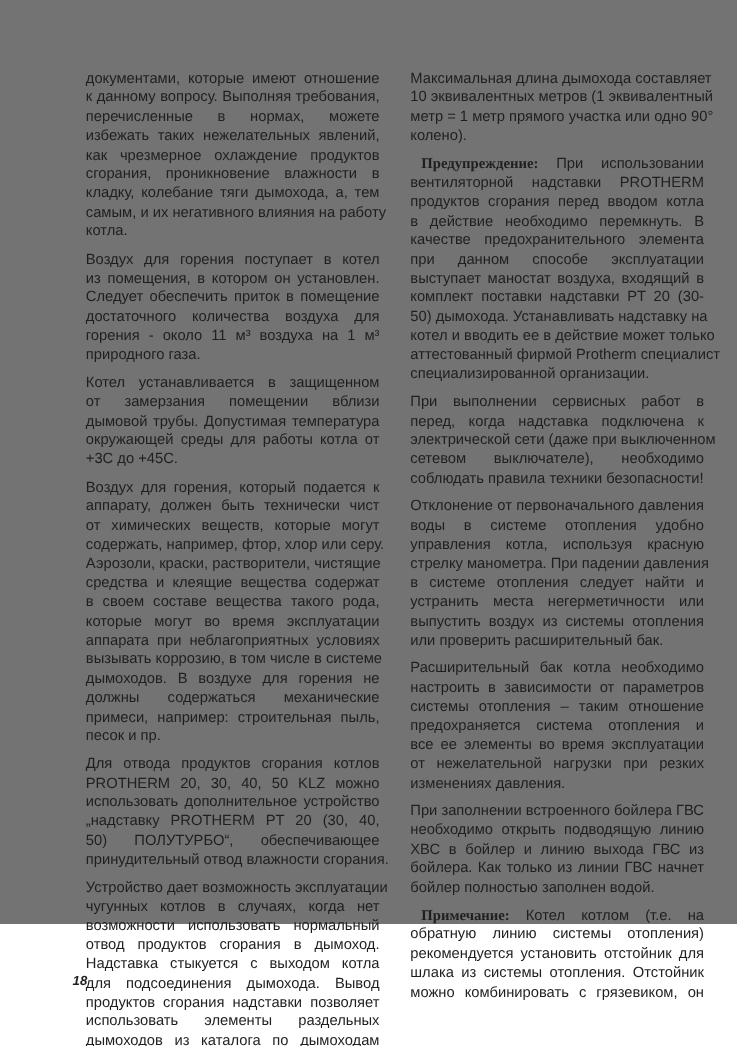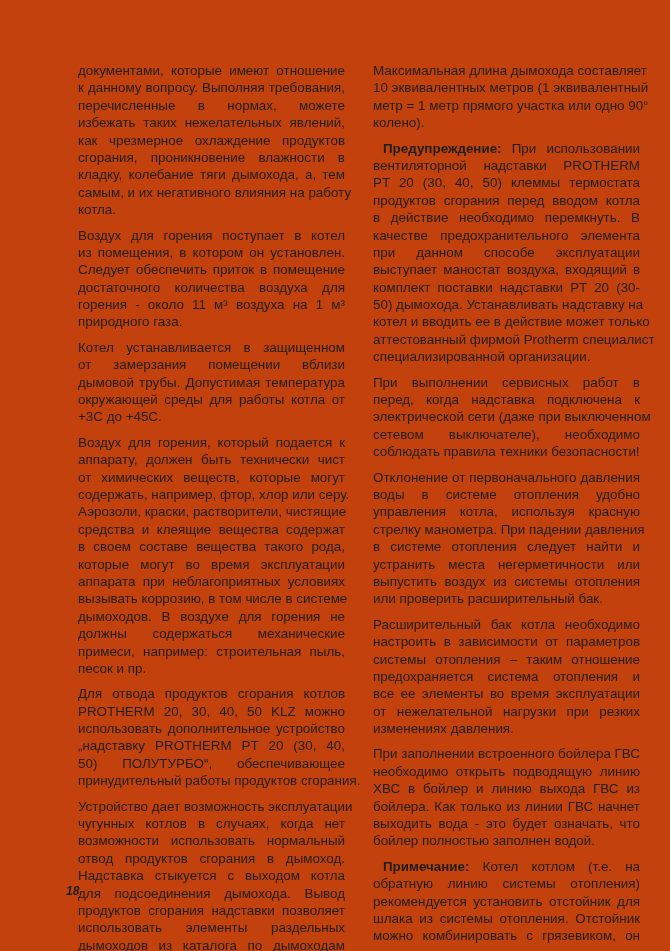--- a/index.html
+++ b/index.html
@@ -1,35 +1,35 @@
 <!DOCTYPE html>
 <html><head>
 <meta charset="utf-8">
 <style>
   html, body { margin: 0; padding: 0; background: #ffffff; }
   body { width: 670px; height: 951px; position: relative; overflow: hidden; }
-  .page { position: absolute; left: 0; top: 0; width: 670px; height: 951px; background: #c2410c; }
+  .page { position: absolute; left: 0; top: 0; width: 670px; height: 840px; background: #737373; }
   .col { position: absolute; top: 62px; width: 267px; }
   .col.left { left: 78px; }
   .col.right { left: 373px; }
   .para { margin: 0 0 8px 0; }
   .line {
     font-family: "Liberation Sans", sans-serif;
     font-size: 13.4px;
     line-height: 17.4px;
     color: #1f1f1f;
     text-align: justify;
     text-align-last: justify;
     white-space: nowrap;
     height: 17.4px;
     overflow: visible;
   }
   .line.last { text-align-last: left; }
   .line.indent { padding-left: 10px; }
-  .bold { font-weight: bold; }
+  .bold { font-weight: bold; font-family: Liberation Serif, serif; }
   .page-number {
     position: absolute; left: 66px; top: 884px;
     font-family: "Liberation Sans", sans-serif;
     font-size: 12px; font-weight: bold; font-style: italic; color: #1f1f1f;
   }
 </style>
 </head>
 <body>
 
 <div class="page">
@@ -75,21 +75,21 @@
         <div class="line">должны содержаться механические</div>
         <div class="line">примеси, например: строительная пыль,</div>
         <div class="line last">песок и пр.</div>
       </div>
       <div class="para">
         <div class="line">Для отвода продуктов сгорания котлов</div>
         <div class="line">PROTHERM 20, 30, 40, 50 KLZ можно</div>
         <div class="line">использовать дополнительное устройство</div>
         <div class="line">„надставку PROTHERM PT 20 (30, 40,</div>
         <div class="line">50) ПОЛУТУРБО“, обеспечивающее</div>
-        <div class="line last">принудительный работы продуктов сгорания.</div>
+        <div class="line last">принудительный отвод влажности сгорания.</div>
       </div>
       <div class="para">
         <div class="line">Устройство дает возможность эксплуатации</div>
         <div class="line">чугунных котлов в случаях, когда нет</div>
         <div class="line">возможности использовать нормальный</div>
         <div class="line">отвод продуктов сгорания в дымоход.</div>
         <div class="line">Надставка стыкуется с выходом котла</div>
         <div class="line">для подсоединения дымохода. Вывод</div>
         <div class="line">продуктов сгорания надставки позволяет</div>
         <div class="line">использовать элементы раздельных</div>
@@ -99,21 +99,20 @@
   <div class="col right" id="col-right">
       <div class="para">
         <div class="line">Максимальная длина дымохода составляет</div>
         <div class="line">10 эквивалентных метров (1 эквивалентный</div>
         <div class="line">метр = 1 метр прямого участка или одно 90°</div>
         <div class="line last">колено).</div>
       </div>
       <div class="para">
         <div class="line indent"><span class="bold">Предупреждение:</span><span> При использовании</span></div>
         <div class="line">вентиляторной надставки PROTHERM</div>
-        <div class="line">PT 20 (30, 40, 50) клеммы термостата</div>
         <div class="line">продуктов сгорания перед вводом котла</div>
         <div class="line">в действие необходимо перемкнуть. В</div>
         <div class="line">качестве предохранительного элемента</div>
         <div class="line">при данном способе эксплуатации</div>
         <div class="line">выступает маностат воздуха, входящий в</div>
         <div class="line">комплект поставки надставки PT 20 (30-</div>
         <div class="line">50) дымохода. Устанавливать надставку на</div>
         <div class="line">котел и вводить ее в действие может только</div>
         <div class="line">аттестованный фирмой Protherm специалист</div>
         <div class="line last">специализированной организации.</div>
@@ -142,21 +141,20 @@
         <div class="line">предохраняется система отопления и</div>
         <div class="line">все ее элементы во время эксплуатации</div>
         <div class="line">от нежелательной нагрузки при резких</div>
         <div class="line last">изменениях давления.</div>
       </div>
       <div class="para">
         <div class="line">При заполнении встроенного бойлера ГВС</div>
         <div class="line">необходимо открыть подводящую линию</div>
         <div class="line">ХВС в бойлер и линию выхода ГВС из</div>
         <div class="line">бойлера. Как только из линии ГВС начнет</div>
-        <div class="line">выходить вода - это будет означать, что</div>
         <div class="line last">бойлер полностью заполнен водой.</div>
       </div>
       <div class="para">
         <div class="line indent"><span class="bold">Примечание:</span><span> Котел котлом (т.е. на</span></div>
         <div class="line">обратную линию системы отопления)</div>
         <div class="line">рекомендуется установить отстойник для</div>
         <div class="line">шлака из системы отопления. Отстойник</div>
         <div class="line">можно комбинировать с грязевиком, он</div>
       </div>
     </div>

